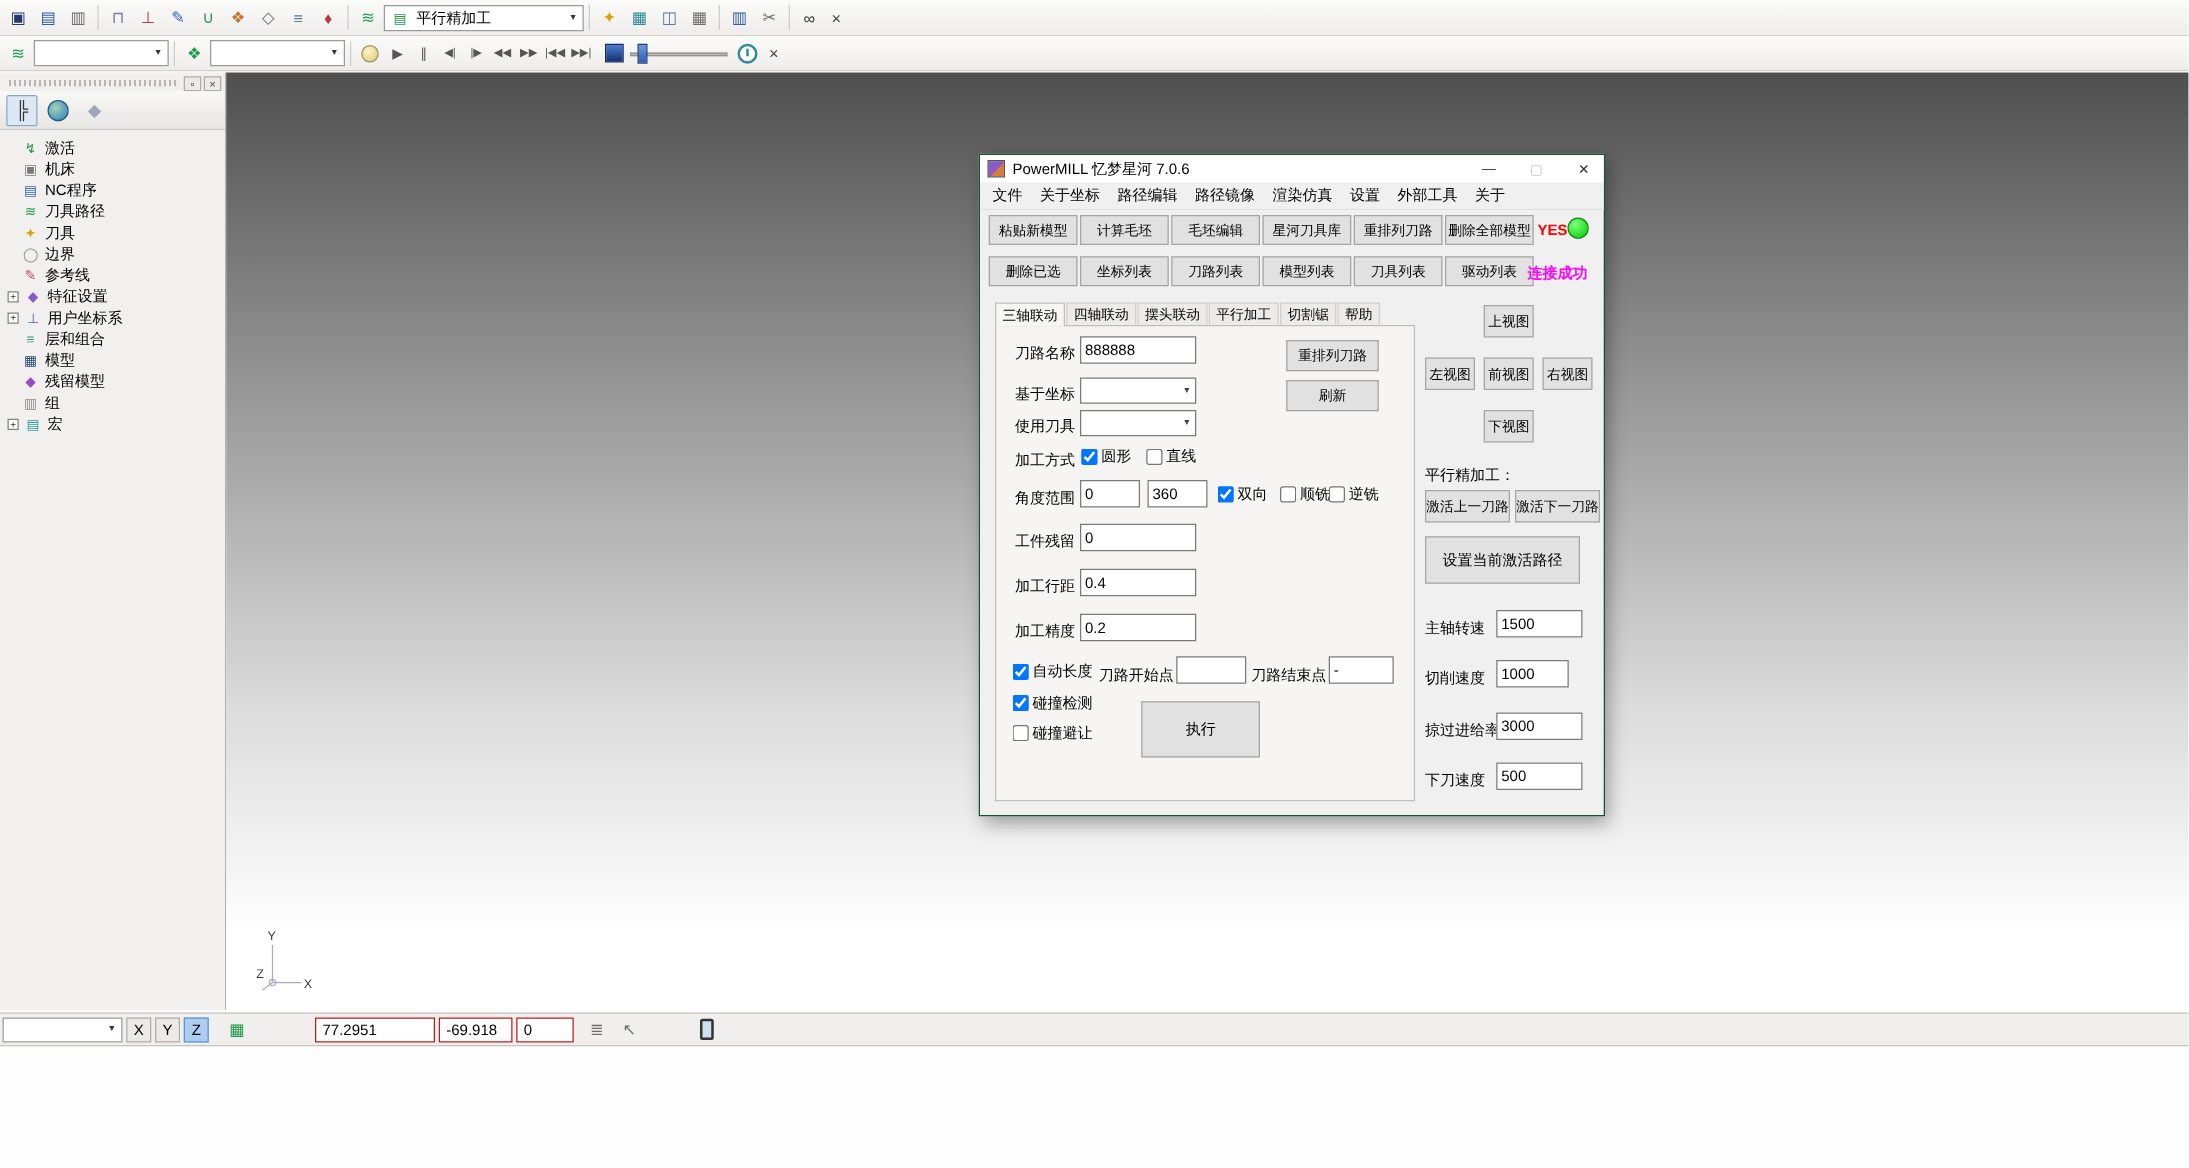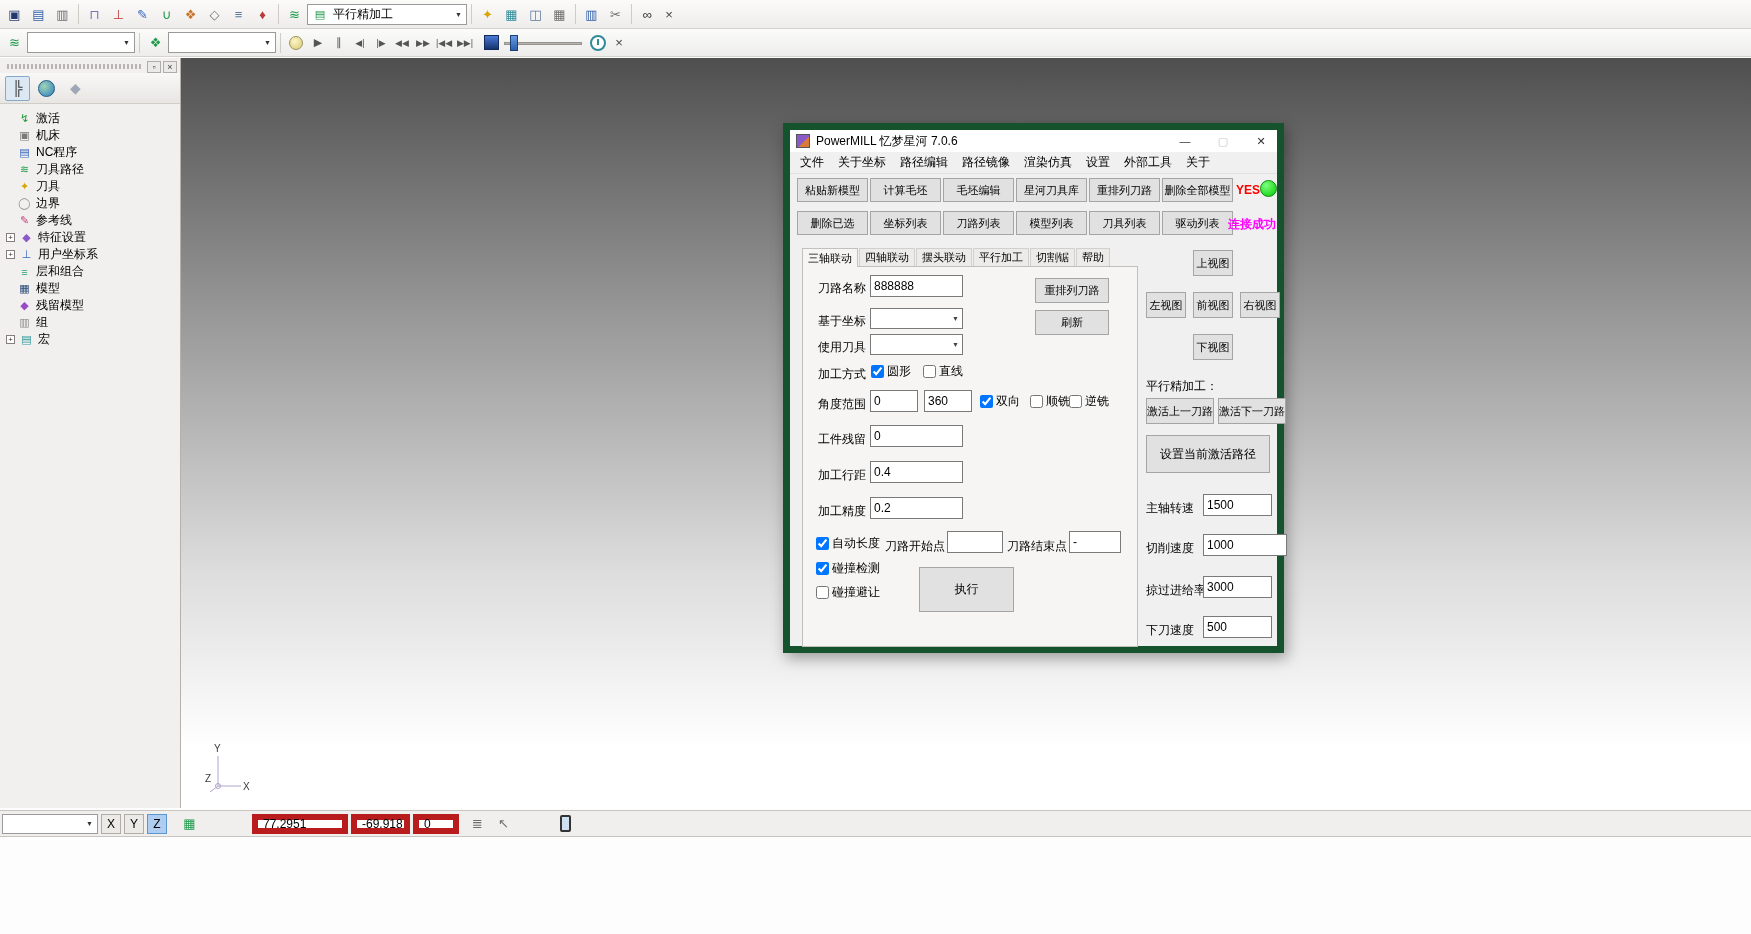--- a/index.html
+++ b/index.html
@@ -60,27 +60,27 @@
   #canvas { position:absolute; left:181px; top:58px; width:1570px; height:750px;
             background:linear-gradient(180deg,#4f4f4f 0%,#8f8f8f 30%,#dcdcdc 68%,#ffffff 92%); }
   .axes { position:absolute; left:22px; top:684px; }
 
   
   #statusbar { position:absolute; left:0; top:810px; width:100%; height:27px; background:#f0efee;
                border-top:1px solid #c8c5c0; border-bottom:1px solid #c8c5c0; display:flex; align-items:center; padding:0 2px; gap:3px; }
   .axis-btn { width:20px; height:20px; font-size:12px; display:flex; align-items:center; justify-content:center;
               border:1px solid #b0ada8; background:#eceae7; }
   .axis-btn.active { background:#aecdf0; border-color:#5a96d0; }
-  .coord { height:20px; background:#fff; border:6px solid #b91c1c; display:flex; align-items:center; padding:0 5px; font-size:12px; }
+  .coord { height:20px; background:#fff; border:1px solid #b91c1c; display:flex; align-items:center; padding:0 5px; font-size:12px; }
   .phone { width:11px; height:17px; border:2px solid #333; border-radius:2px; background:#cfe0f0; margin-left:6px; }
   #desktop { position:absolute; left:0; top:838px; width:100%; height:96px; background:#fdfdfd; }
 
   
   #dialog { position:absolute; left:783px; top:123px; width:501px; height:530px; background:#f0f0f0;
-            border:7px solid #14532d; box-shadow:3px 5px 14px rgba(0,0,0,.35); z-index:5; }
+            border:1px solid #14532d; box-shadow:3px 5px 14px rgba(0,0,0,.35); z-index:5; }
   .titlebar { height:22px; background:#fff; display:flex; align-items:center; padding:0 0 0 6px; gap:6px; }
   .app-ico { width:14px; height:14px; background:linear-gradient(135deg,#8a5ac8 0 55%,#d87a3a 55% 100%); border:1px solid #555; }
   .title { flex:1; font-size:12px; }
   .winbtn { width:32px; height:21px; display:flex; align-items:center; justify-content:center; font-size:11px; color:#333; }
   .winbtn.dis { color:#c4c4c4; }
   .menubar { height:22px; display:flex; align-items:center; padding:0 3px; background:#f0f0f0; border-bottom:1px solid #e2e1e0; }
   .menu-item { padding:3px 7px; font-size:12px;text-align:center; }
   .wbtn { position:absolute; background:#e1e1e1; border:1px solid #a5a5a5; display:flex; align-items:center;
           justify-content:center; font-size:11px; white-space:nowrap; overflow:hidden; }
   .rowbtn { position:static; width:71px; height:24px; }
@@ -388,21 +388,21 @@
     <div class="wbtn" style="left:403px;top:204px;width:40px;height:26px">下视图</div>
 
     <span class="fl" style="left:356px;top:248px">平行精加工：</span>
     <div class="wbtn" style="left:356px;top:268px;width:68px;height:26px">激活上一刀路</div>
     <div class="wbtn" style="left:428px;top:268px;width:68px;height:26px">激活下一刀路</div>
     <div class="wbtn" style="left:356px;top:305px;width:124px;height:38px;font-size:12px">设置当前激活路径</div>
 
     <span class="fl" style="left:356px;top:370px">主轴转速</span>
     <input class="winput" style="left: 413px; top: 364px; width: 69px;" value="1500">
     <span class="fl" style="left:356px;top:410px">切削速度</span>
-    <input class="winput" style="left: 413px; top: 404px; width: 84px;" value="1000">
+    <input class="winput" style="left: 413px; top: 404px; width: 58px;" value="1000">
     <span class="fl" style="left:356px;top:452px">掠过进给率</span>
     <input class="winput" style="left: 413px; top: 446px; width: 69px;" value="3000">
     <span class="fl" style="left:356px;top:492px">下刀速度</span>
     <input class="winput" style="left: 413px; top: 486px; width: 69px;" value="500">
   </div>
 
   <div id="statusbar">
     <div class="dd" style="width:96px;height:20px">
       <span class="val"></span>
       <span class="arr">▼</span>

